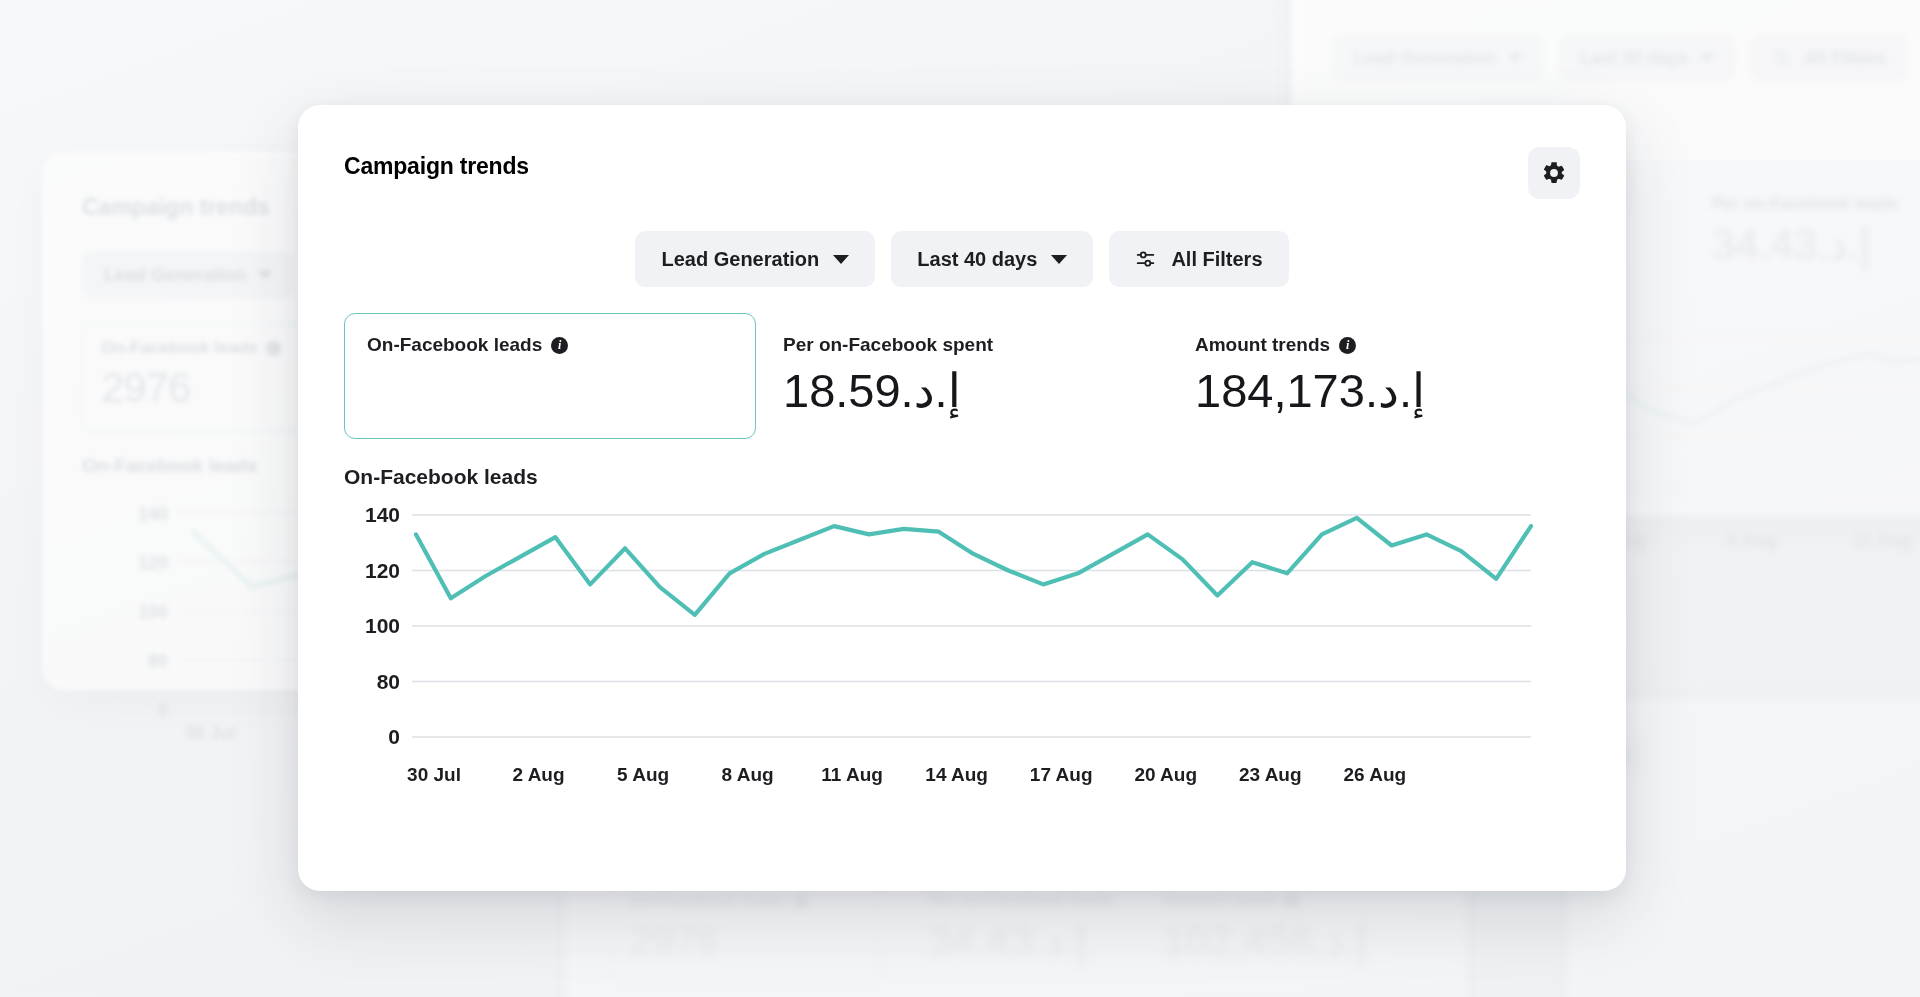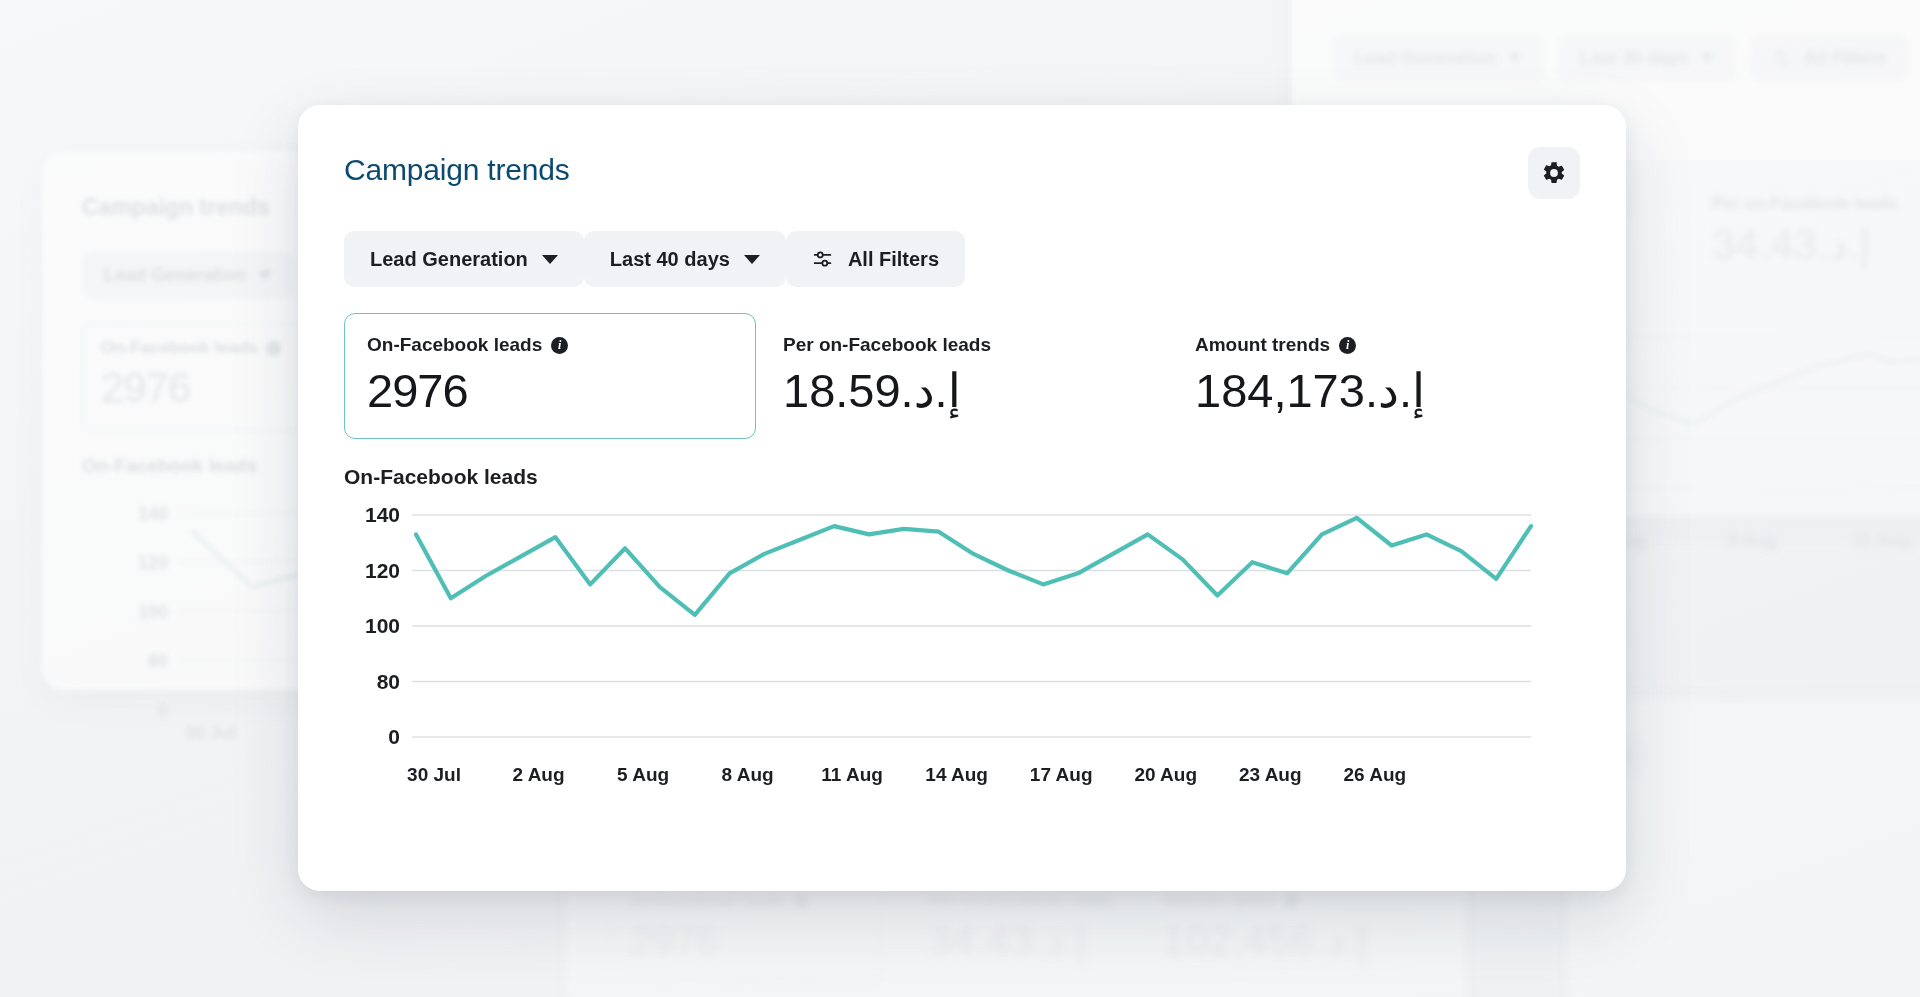--- a/index.html
+++ b/index.html
@@ -65,34 +65,34 @@
                 0 6px 18px rgba(25,35,55,0.07);
     z-index: 40;
     padding: 42px 46px 0 46px;
   }
 
   
   .card-head {
     display: flex; align-items: flex-start; justify-content: space-between;
   }
   .card-title {
-    font-size: 30px; font-weight: 400; color: #0c4a6e;
+    font-size: 23px; font-weight: 700; color: #000000;
     letter-spacing: -0.2px; padding-top: 6px;
   }
   .gear-btn {
     width: 52px; height: 52px; border-radius: 12px;
     background: #f0f2f5; border: none;
     display: flex; align-items: center; justify-content: center;
     cursor: pointer;
   }
   .gear-btn svg { width: 26px; height: 26px; }
 
   
   .filter-row {
-    display: flex; margin-top: 32px;
+    display: flex; gap: 16px; margin-top: 32px; justify-content: center;
   }
   .pill {
     display: inline-flex; align-items: center; gap: 14px;
     height: 56px; padding: 0 26px;
     background: #f0f2f5; border: none; border-radius: 10px;
     font-size: 20px; font-weight: 600; color: #1c1e21;
     font-family: "Liberation Sans", sans-serif;
     cursor: pointer; white-space: nowrap;
   }
   .pill .caret {
@@ -354,25 +354,24 @@
         <span>All Filters</span>
       </button>
     </div>
 
     <div class="metrics-row">
       <div class="metric selected">
         <div class="metric-label">
           <span>On-Facebook leads</span>
           <span class="info-icon">i</span>
         </div>
-        <div class="metric-value">2976</div>
       </div>
       <div class="metric plain">
         <div class="metric-label">
-          <span>Per on-Facebook leads</span>
+          <span>Per on-Facebook spent</span>
         </div>
         <div class="metric-value">18.59.إ.د</div>
       </div>
       <div class="metric plain">
         <div class="metric-label">
           <span>Amount trends</span>
           <span class="info-icon">i</span>
         </div>
         <div class="metric-value">184,173.إ.د</div>
       </div>

